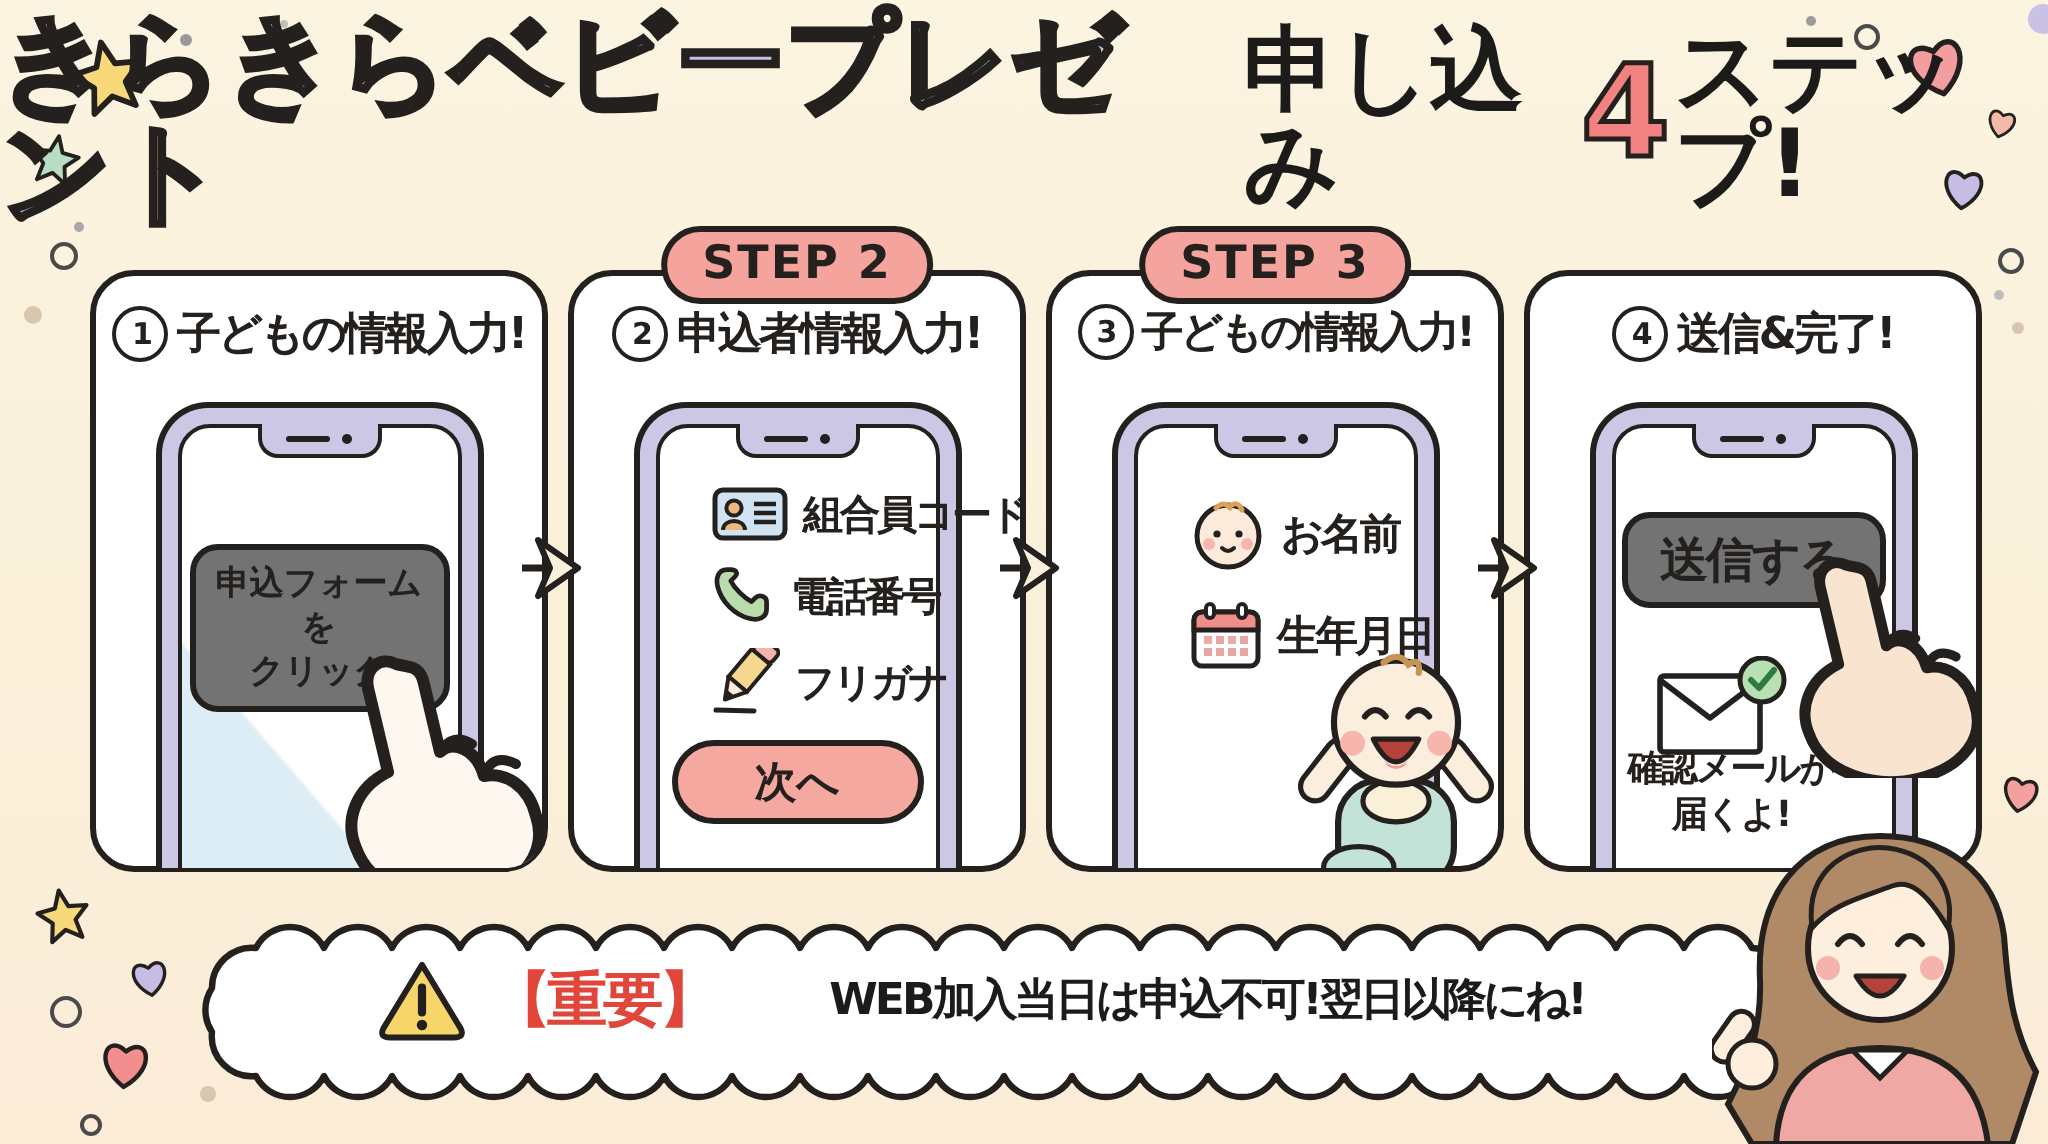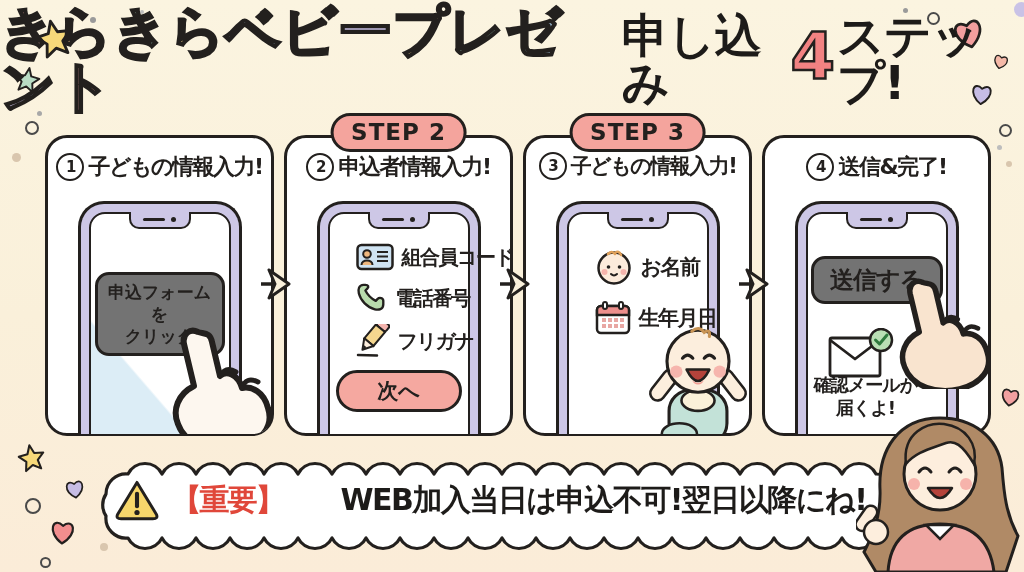--- a/index.html
+++ b/index.html
@@ -55,21 +55,21 @@
   .note-text{position:absolute;left:0;right:22px;top:160px;text-align:center;
     font-size:18px;font-weight:bold;letter-spacing:-1px;line-height:1.25;}
   .hand{position:absolute;z-index:5;}
   
   .arrow{position:absolute;top:266px;z-index:3;}
   
   .bubble-svg{position:absolute;left:90px;top:450px;z-index:3;}
   .notice{position:absolute;left:100px;top:468px;width:780px;height:64px;z-index:4;
     display:flex;align-items:center;justify-content:center;gap:12px;}
   .notice-label{font-size:30px;font-weight:bold;letter-spacing:-2px;white-space:nowrap;}
-  .notice-text{font-size:30px;font-weight:bold;letter-spacing:-1.5px;color:#1d1b19;white-space:nowrap;margin-left:45px;}
+  .notice-text{font-size:22px;font-weight:bold;letter-spacing:-1.5px;color:#1d1b19;white-space:nowrap;margin-left:45px;}
   
   .woman{position:absolute;left:856px;top:412px;z-index:5;}
   .deco{position:absolute;z-index:1;}
 </style>
 </head>
 <body>
 
 <div class="stage">
 
   <div class="title">

